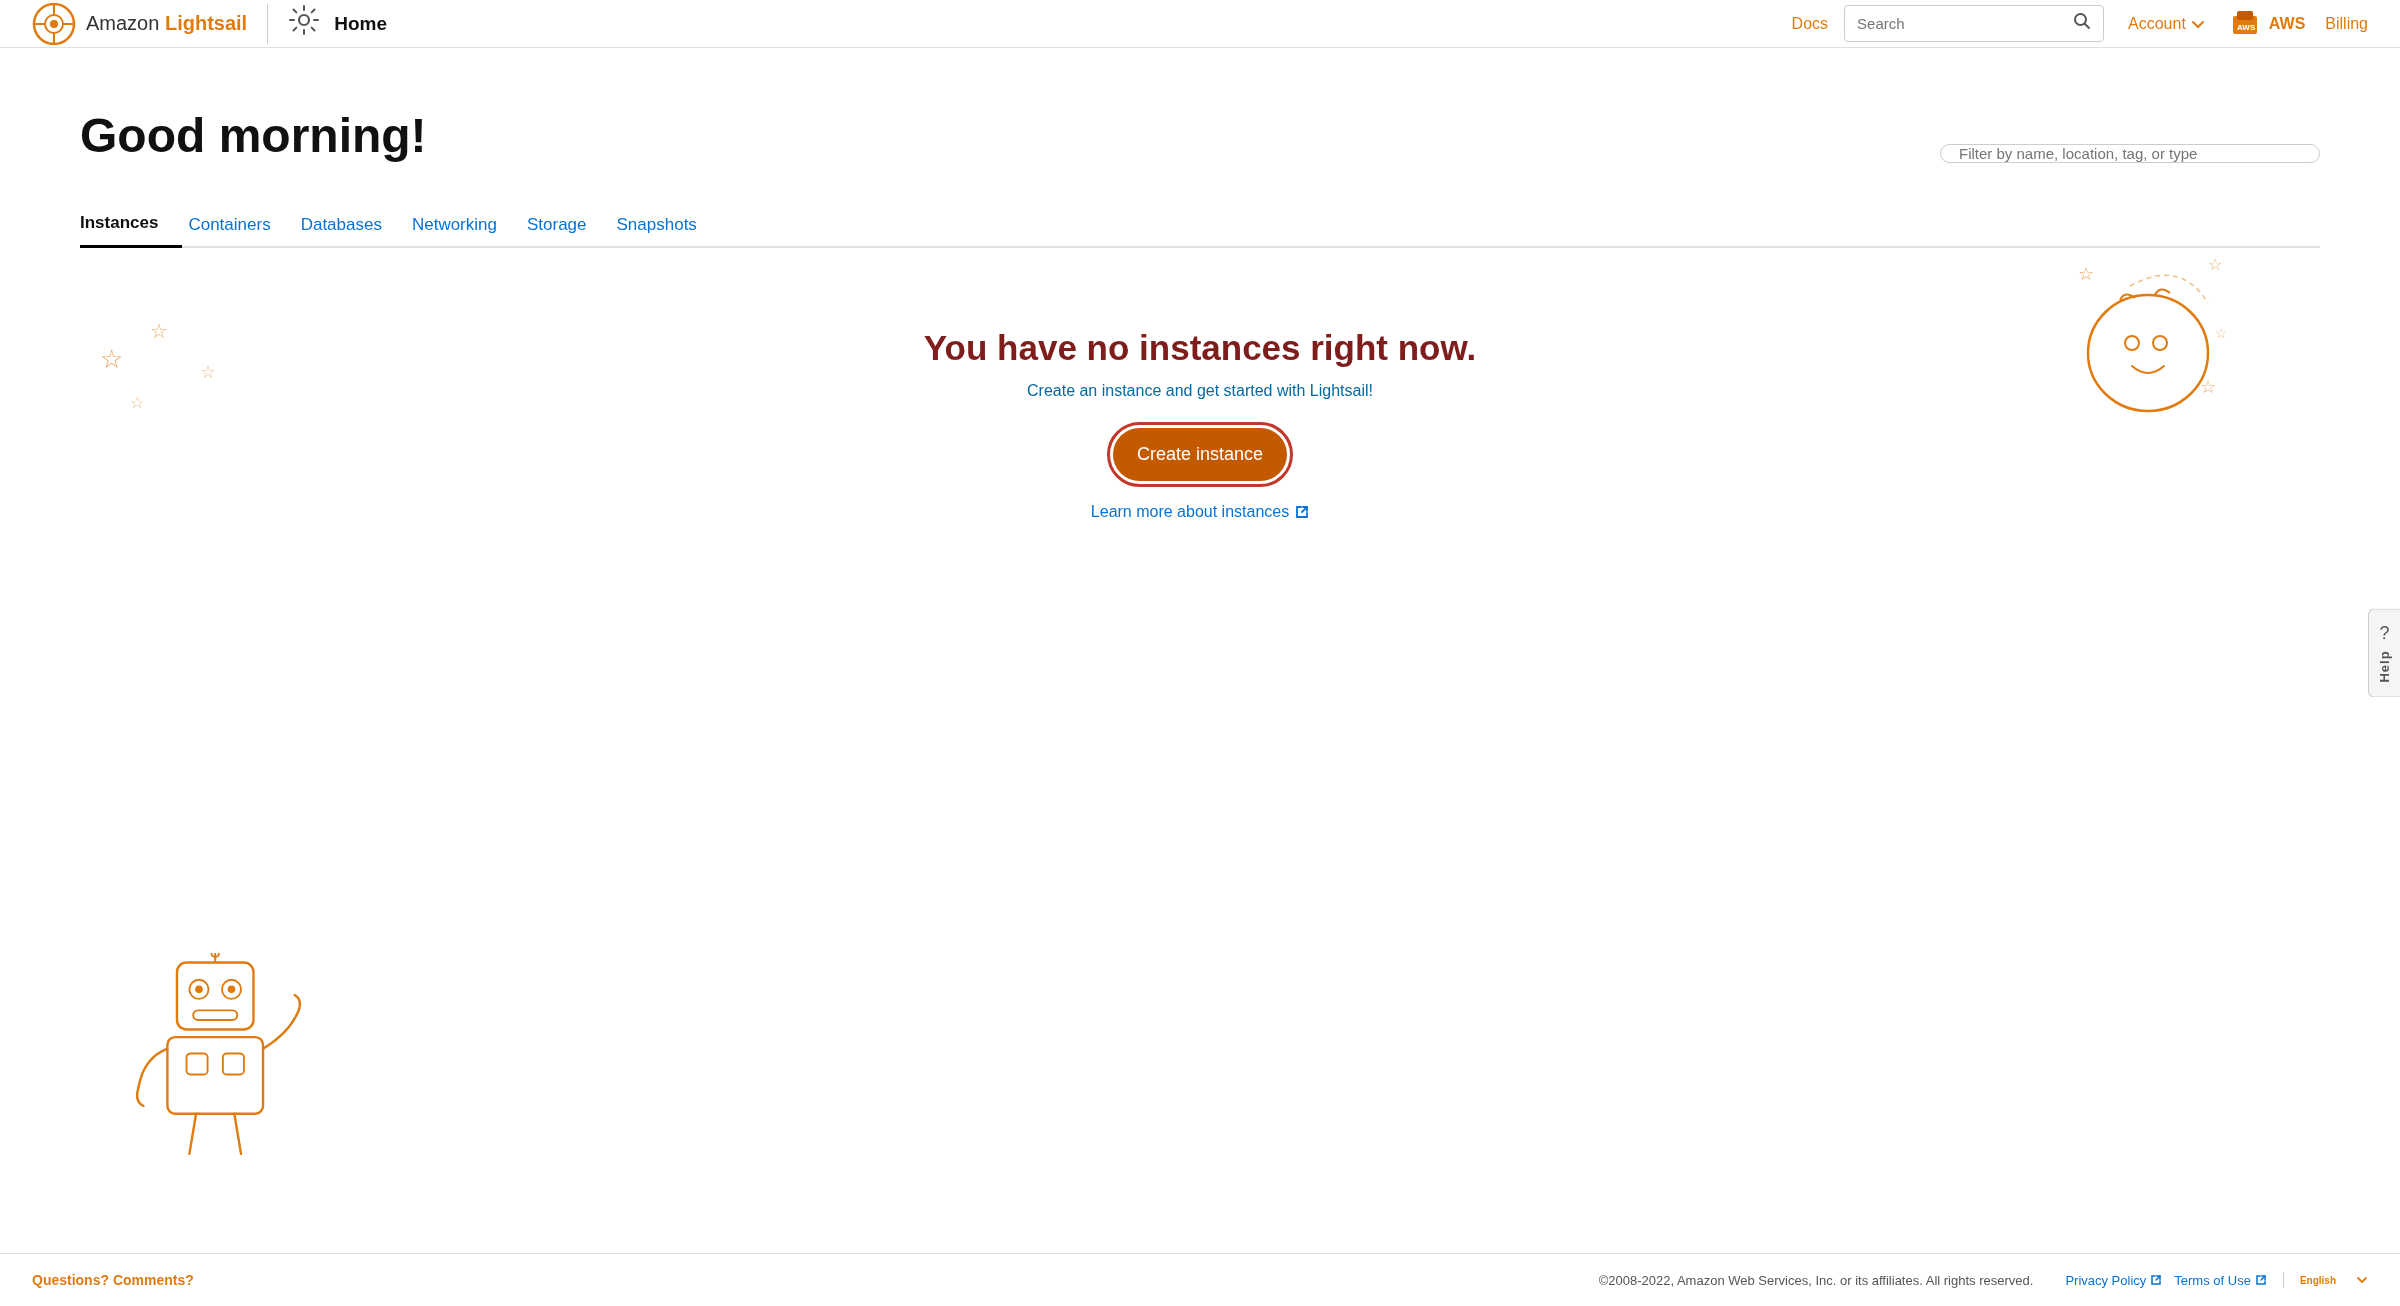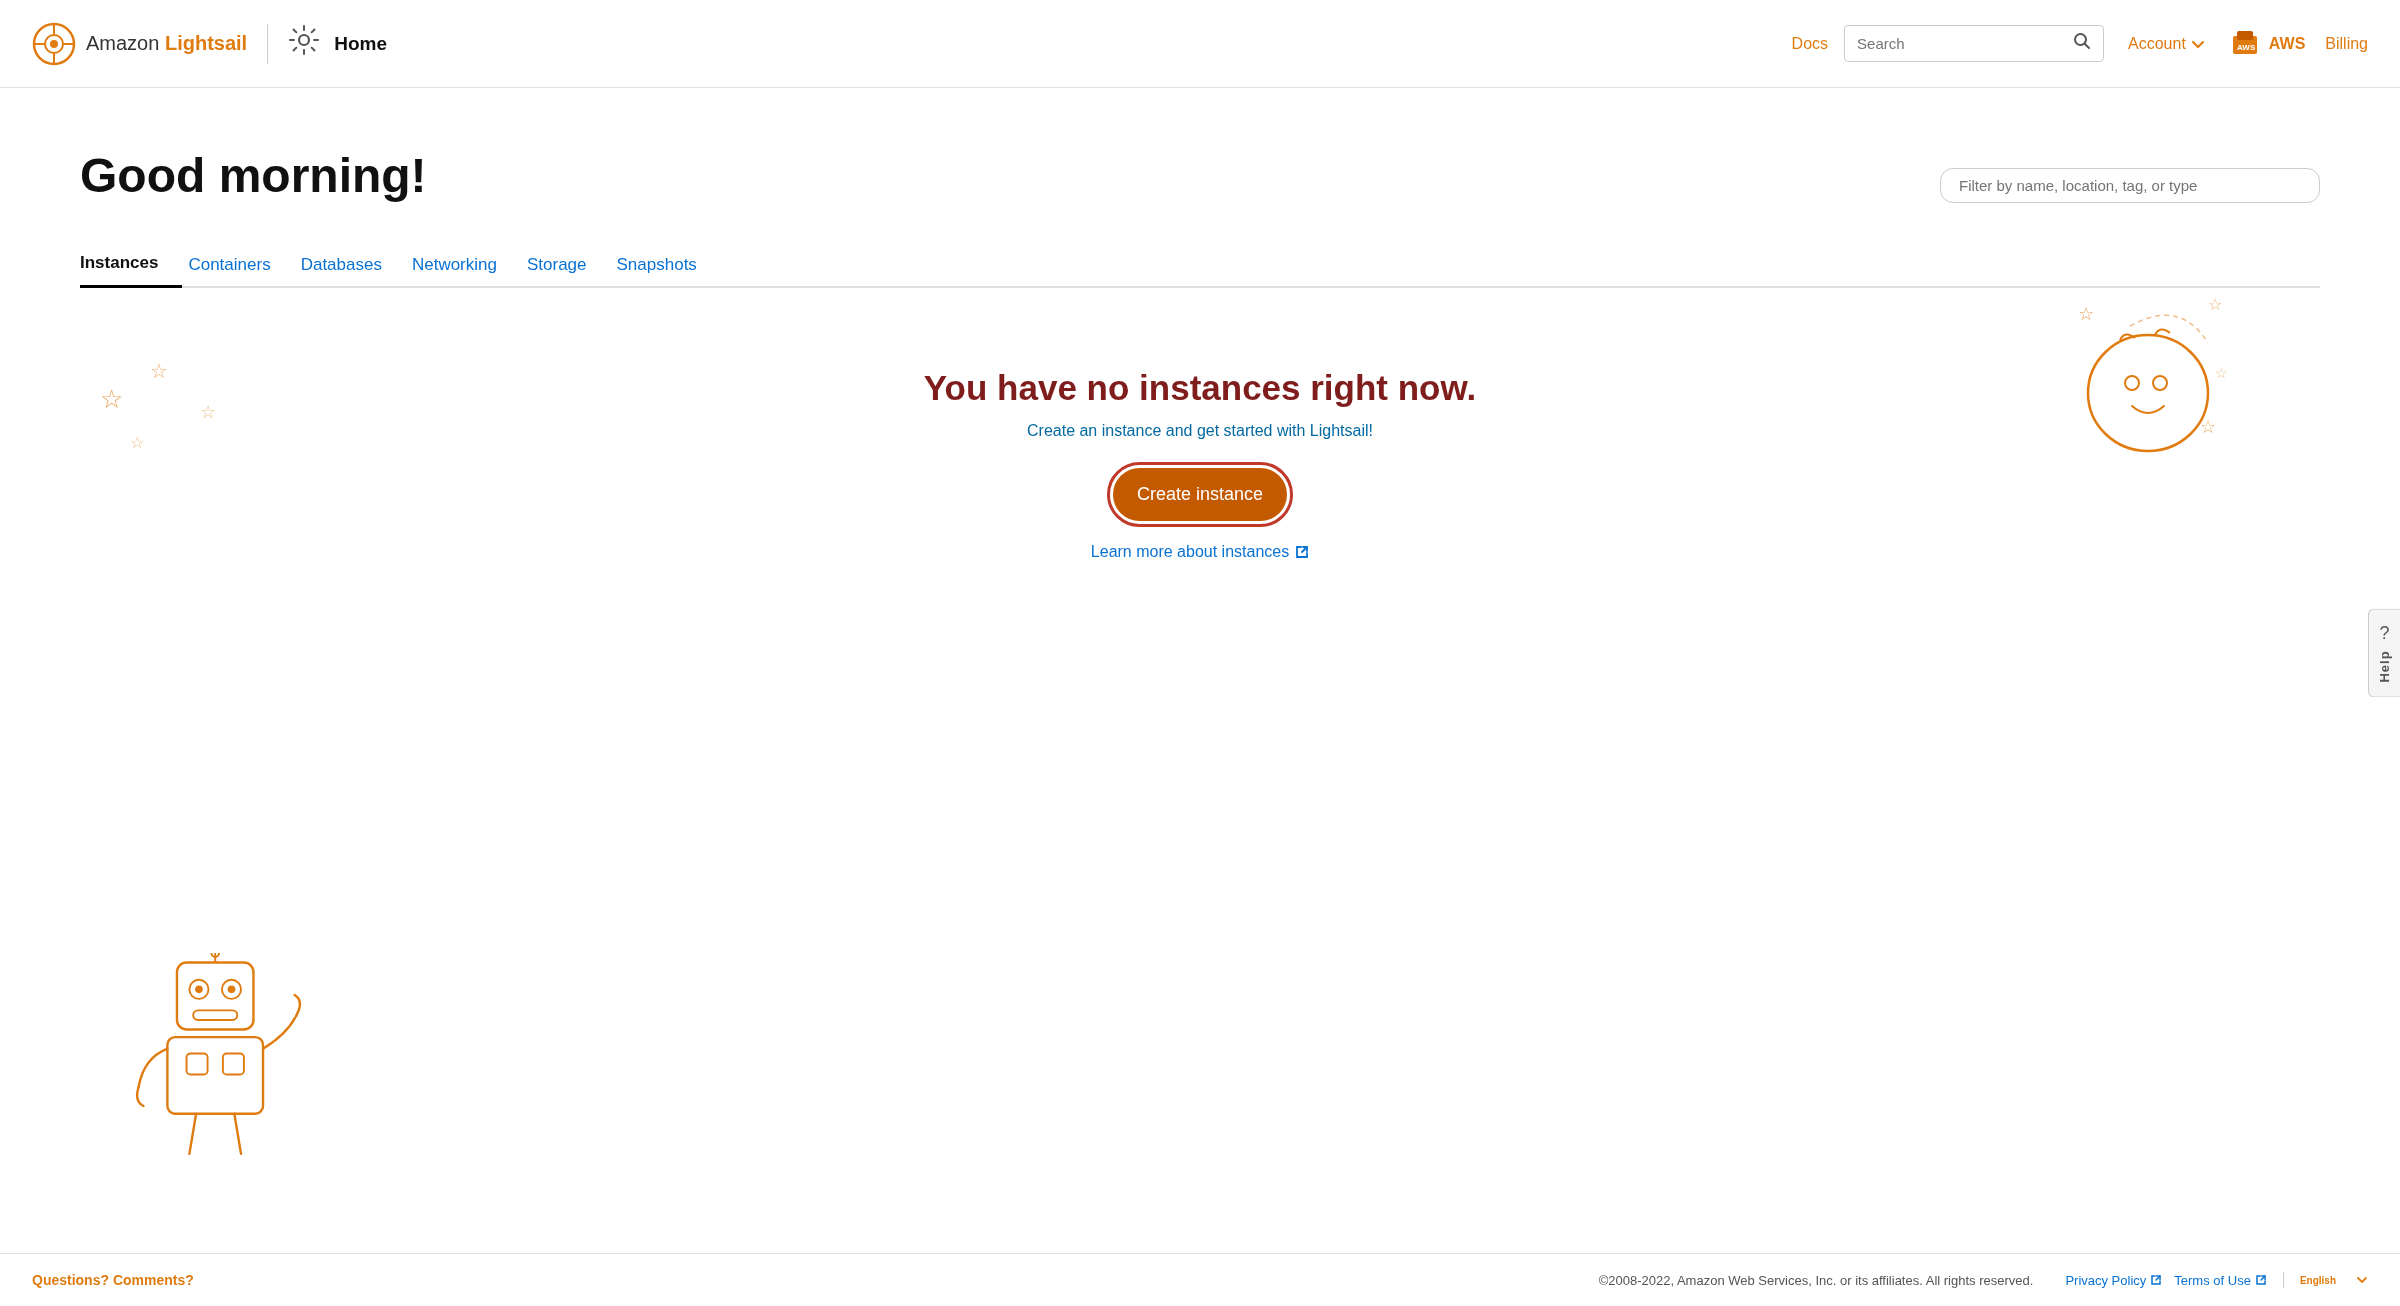--- a/index.html
+++ b/index.html
@@ -10,21 +10,21 @@
       min-height: 100vh;
       display: flex;
       flex-direction: column;
     }
 
     
     header {
       display: flex;
       align-items: center;
       padding: 0 32px;
-      height: 88px;
+      height: 48px;
       border-bottom: 1px solid #e0e0e0;
       background: #fff;
       position: sticky;
       top: 0;
       z-index: 100;
     }
     .header-logo {
       display: flex;
       align-items: center;
       gap: 10px;
@@ -145,21 +145,21 @@
       margin-bottom: 40px;
     }
     .greeting-title {
       font-size: 48px;
       font-weight: 700;
       color: #111;
     }
     .filter-input {
       border: 1px solid #ccc;
       border-radius: 13px;
-      padding: 8px 18px;
+      padding: 0 18px;
       font-size: 15px;
       width: 380px;
       color: #555;
       outline: none;
     }
 
     
     .tabs {
       display: flex;
       gap: 0;

